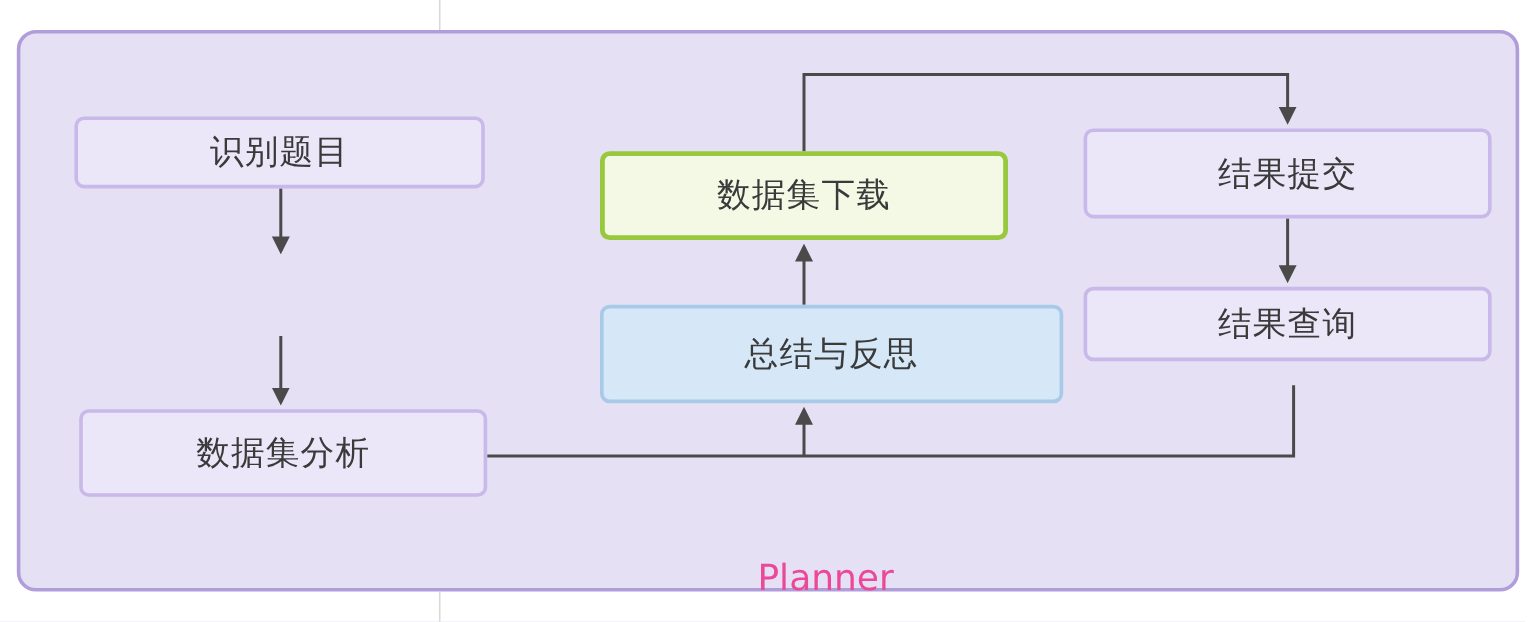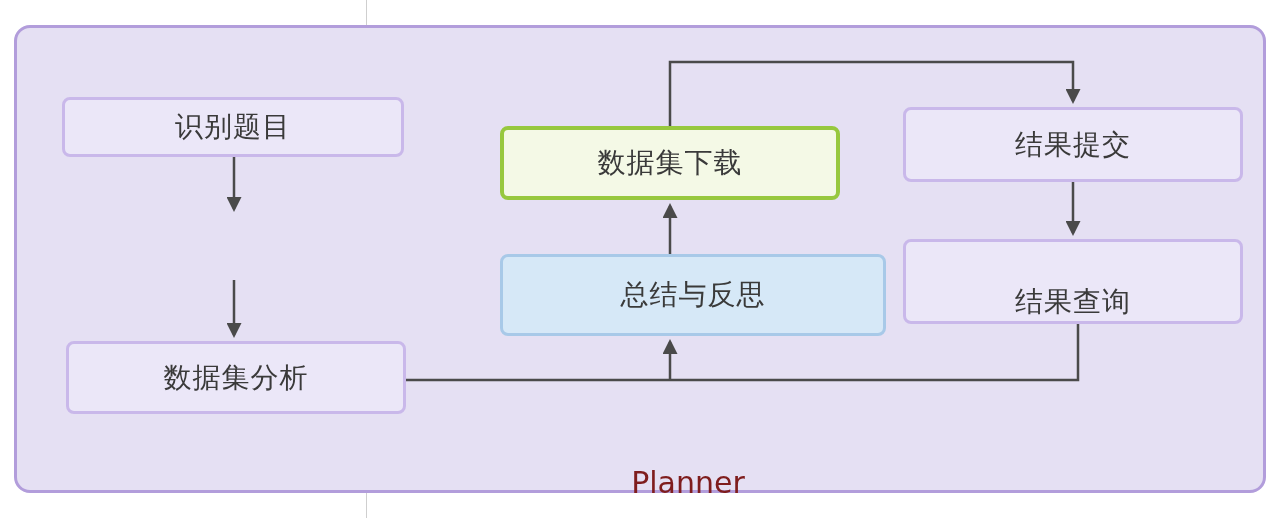--- a/index.html
+++ b/index.html
@@ -54,27 +54,27 @@
   }
   .node.purple{background:var(--purple-fill);border:3px solid var(--purple-border);}
   .node.green {background:var(--green-fill); border:4px solid var(--green-border);}
   .node.blue  {background:var(--blue-fill);  border:3px solid var(--blue-border);}
   .n-identify {left:62px; top:97px; width:342px; height:60px;}
   .n-download {left:62px; top:215px;width:342px; height:65px;}
   .n-analyze  {left:66px; top:341px;width:340px; height:73px;}
   .n-codegen  {left:500px;top:126px;width:340px; height:74px;}
   .n-reflect  {left:500px;top:254px;width:386px; height:82px;}
   .n-submit   {left:903px;top:107px;width:340px; height:75px;}
-  .n-query    {left:903px;top:239px;width:340px; height:85px;align-items:flex-end;}
+  .n-query    {left:903px;top:239px;width:340px; height:62px;}
   .diagram-title{
     position:absolute;
     left:50%;bottom:18px;
     transform:translateX(calc(-50% + 48px));
     font-size:30px;
-    color:#7f1d1d;
+    color:#ec4899;
   }
   .crease{
     position:absolute;
     width:1px;background:#cfcfcf;
   }
   .crease.top{left:366px;top:0;height:25px;}
   .crease.bottom{left:366px;top:493px;height:25px;}
 </style>
 </head>
 <body>

